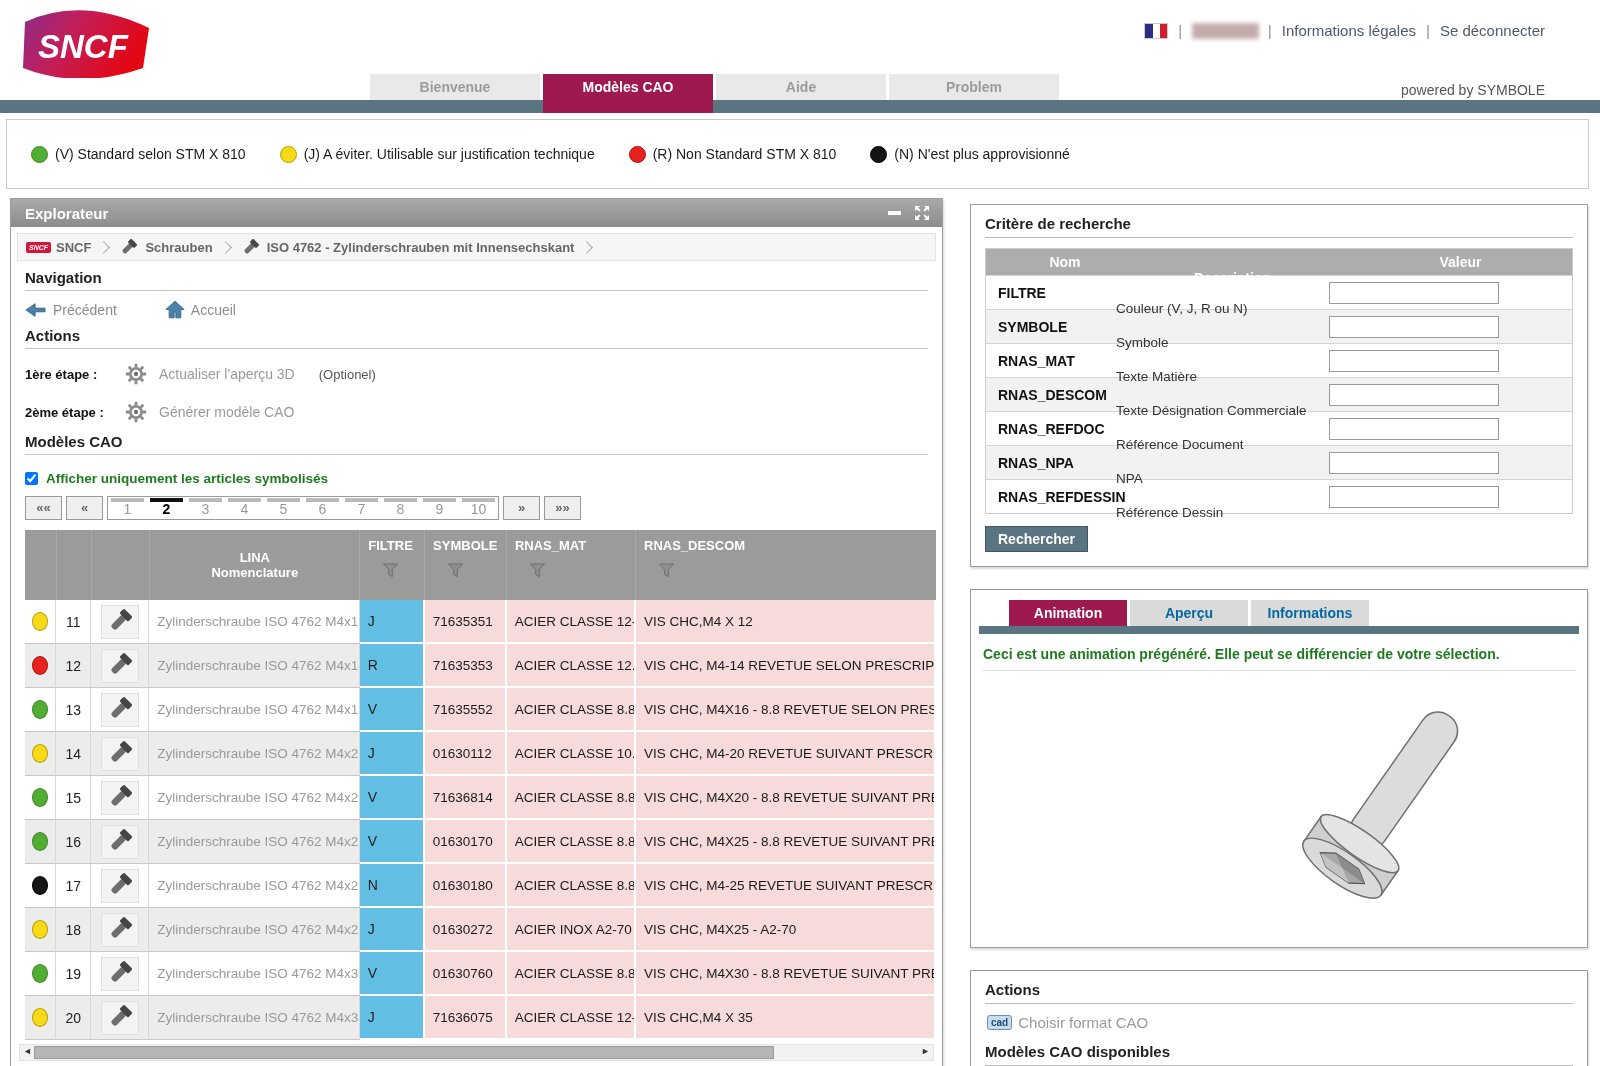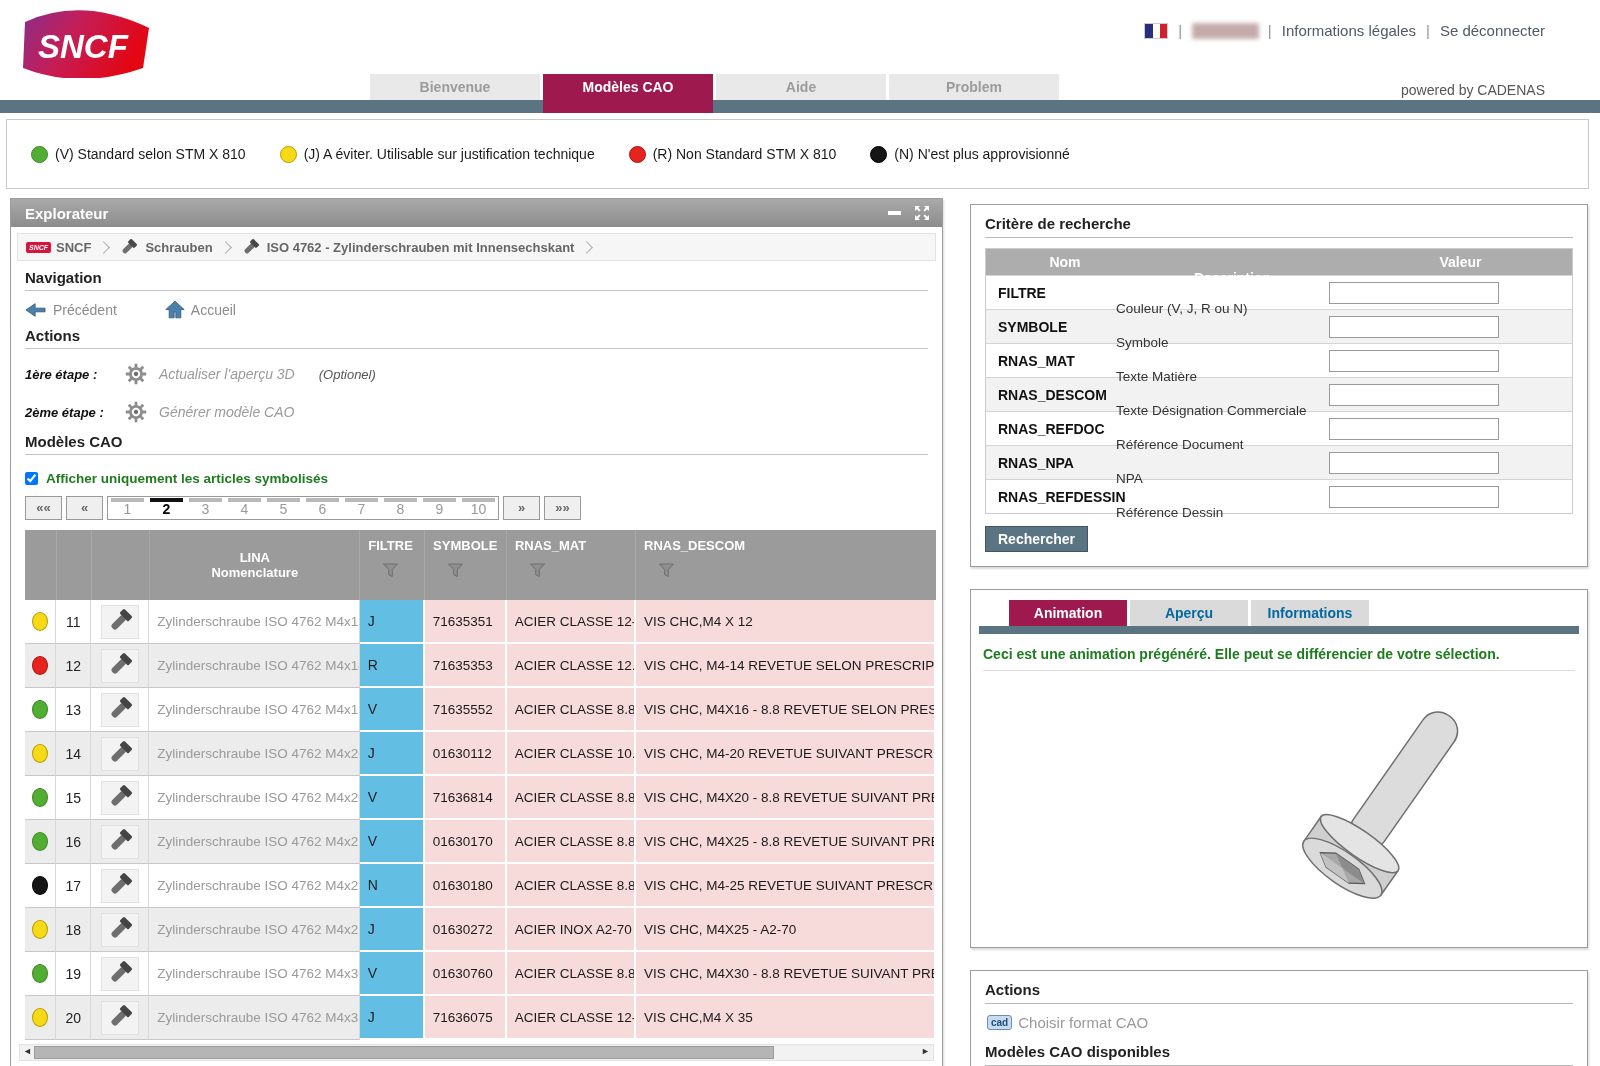--- a/index.html
+++ b/index.html
@@ -40,21 +40,21 @@
   .ex-title .spacer{flex:1;}
   .winbtn { width:20px; height:16px; display:flex; align-items:center; justify-content:center; cursor:pointer; margin-left:8px; }
   .minus { width:13px; height:4px; background:#fff; }
   .breadcrumb { margin:6px 6px 4px 6px; border:1px solid #E3E3E3; background:#F6F6F6; height:28px; display:flex; align-items:center; padding-left:8px; gap:4px; }
   .crumb { display:flex; align-items:center; gap:5px; font-size:13px; font-weight:bold; color:#666; cursor:pointer; }
   .chev { width:9px; height:9px; border-top:1px solid #AAA; border-right:1px solid #AAA; transform:rotate(45deg); margin:0 6px 0 4px; }
   .mini-sncf { background:#D6153C; color:#fff; font-size:7px; font-style:italic; font-weight:bold; padding:2px 3px; border-radius:2px; }
   h3.section { font-size:15px; font-weight:bold; color:#222; margin:8px 14px 0; padding-bottom:4px; border-bottom:1px solid #C4C4C4; }
   .nav-row { display:flex; gap:48px; margin:9px 14px 6px; }
   .navlink { display:flex; align-items:center; gap:6px; color:#8C8C8C; font-size:14px; cursor:pointer; }
-  .step-row { display:flex; align-items:center; margin:12px 14px 0; gap:10px;font-style:italic; }
+  .step-row { display:flex; align-items:center; margin:12px 14px 0; gap:10px; }
   .step-label { font-weight:bold; font-size:13px; color:#111; width:88px; }
   .step-action { color:#9A9A9A; font-size:14px; cursor:pointer; }
   .step-note { color:#555; font-size:13px; margin-left:14px; }
   .check-row { display:flex; align-items:center; gap:8px; margin:16px 14px 10px; }
   .check-row label { color:#1E7C1E; font-weight:bold; font-size:13.5px; cursor:pointer; }
 
   
   .pagination { display:flex; gap:4px; margin:4px 0 10px 14px; }
   .pnav { border:1px solid #999; background:#EFEFEF; width:37px; text-align:center; padding:3px 0 2px; color:#666; font-weight:bold; font-size:13px; cursor:pointer; }
   .pages { display:flex; border:1px solid #999; }
@@ -138,21 +138,21 @@
         <i class="fr"></i>
       </span>
     <span class="sep">|</span>
     <span class="username">████████</span>
     <span class="sep">|</span>
     <a>Informations légales</a>
     <span class="sep">|</span>
     <a>Se déconnecter</a>
   </div>
 
-  <div class="powered">powered by CADENAS</div>
+  <div class="powered">powered by SYMBOLE</div>
 
   <div class="tabs">
 
   <div class="tab">Bienvenue</div>
       <div class="tab" data-active="1">Modèles CAO</div>
       <div class="tab">Aide</div>
       <div class="tab">Problem</div>
     </div>
 </div>
 <div class="slate-bar"></div>

